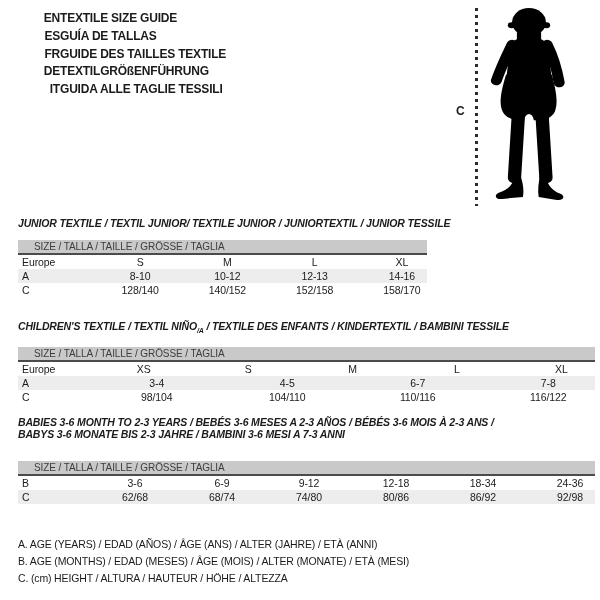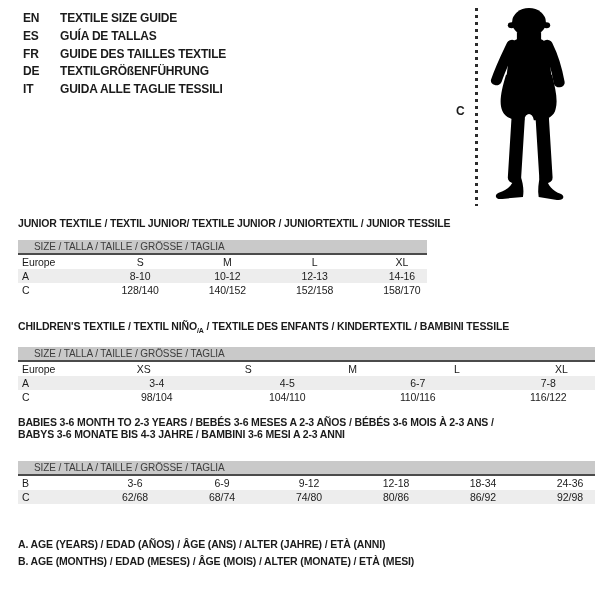--- a/index.html
+++ b/index.html
@@ -12,50 +12,50 @@
   .canvas{
     position:relative;
     width:600px;height:600px;
     background:#fff;
     font-family:"Liberation Sans","DejaVu Sans",sans-serif;
     color:var(--text);
     overflow:hidden;
   }
 
   
-  .langs{position:absolute;left:23px;top:10px;font-weight:bold;font-size:12px;line-height:17.8px;letter-spacing:-0.2px;}
+  .langs{position:absolute;left:23px;top:10px;font-weight:bold;font-size:12px;line-height:17.8px;letter-spacing:-0.2px;text-align:right;}
   .lang-row{display:flex;white-space:nowrap;}
   .lang-code{width:37px;}
 
   
   .figure{position:absolute;left:450px;top:4px;width:148px;height:206px;}
   .c-label{position:absolute;left:6px;top:100px;font-weight:bold;font-size:12px;}
   .dotted-line{
     position:absolute;left:25px;top:4px;width:3px;height:198px;
     background:repeating-linear-gradient(to bottom,#2b2b2b 0 3px,transparent 3px 7px);
   }
   .baby{position:absolute;left:33px;top:2px;width:92px;height:202px;}
 
   
-  .tbl-title{position:absolute;left:18px;font-weight:bold;font-size:10.5px;letter-spacing:-0.15px;white-space:nowrap;color:var(--text);}
+  .tbl-title{position:absolute;left:18px;font-weight:bold;font-size:10.5px;letter-spacing:-0.15px;white-space:nowrap;color:var(--text);font-style:italic;}
   .tbl-title .subscript{font-size:7px;vertical-align:sub;}
   .tblbox{position:absolute;left:18px;}
   .bar{
     height:13px;line-height:13px;background:var(--bar);
     border-bottom:2px solid var(--barline);
     color:#3d3d3d;font-size:10px;padding-left:16px;letter-spacing:-0.1px;
     white-space:nowrap;overflow:hidden;
   }
   .trow{display:flex;height:14px;line-height:15px;font-size:10.5px;letter-spacing:-0.1px;gap:37px;}
   .trow.shaded{background:var(--stripe);}
   .tlabel{width:var(--labelw,60px);padding-left:4px;box-sizing:border-box;}
   .tcell{flex:1;text-align:center;}
 
   
-  .notes{position:absolute;left:18px;top:536px;font-weight:bold;font-size:10.5px;line-height:17px;letter-spacing:-0.15px;white-space:nowrap;}
+  .notes{position:absolute;left:18px;top:536px;font-weight:normal;font-size:10.5px;line-height:17px;letter-spacing:-0.15px;white-space:nowrap;}
 </style>
 </head>
 <body>
 
 <div class="canvas">
 
   <div class="langs">
     <div class="lang-row">
       <span class="lang-code">EN</span>
       <span class="lang-title">TEXTILE SIZE GUIDE</span>
@@ -153,21 +153,21 @@
           <span class="tcell">98/104</span>
           <span class="tcell">104/110</span>
           <span class="tcell">110/116</span>
           <span class="tcell">116/122</span>
         </div>
       </div>
   </div>
 
   <div class="tbl-title" style="top:416px">
     <div>BABIES 3-6 MONTH TO 2-3 YEARS / BEBÉS 3-6 MESES A 2-3 AÑOS / BÉBÉS 3-6 MOIS À 2-3 ANS /</div>
-    <div>BABYS 3-6 MONATE BIS 4-3 JAHRE / BAMBINI 3-6 MESI A 2-3 ANNI</div>
+    <div>BABYS 3-6 MONATE BIS 2-3 JAHRE / BAMBINI 3-6 MESI A 7-3 ANNI</div>
   </div>
   <div class="tblbox" style="top:461px;width:577px;--labelw:55px">
     <div class="bar">SIZE / TALLA / TAILLE / GRÖSSE / TAGLIA</div>
     <div>
         <div class="trow">
           <span class="tlabel">B</span>
           <span class="tcell">3-6</span>
           <span class="tcell">6-9</span>
           <span class="tcell">9-12</span>
           <span class="tcell">12-18</span>
@@ -182,15 +182,16 @@
           <span class="tcell">80/86</span>
           <span class="tcell">86/92</span>
           <span class="tcell">92/98</span>
         </div>
       </div>
   </div>
 
   <div class="notes">
     <div>A. AGE (YEARS) / EDAD (AÑOS) / ÂGE (ANS) / ALTER (JAHRE) / ETÀ (ANNI)</div>
     <div>B. AGE (MONTHS) / EDAD (MESES) / ÂGE (MOIS) / ALTER (MONATE) / ETÀ (MESI)</div>
+    <div>C. (cm) HEIGHT / ALTURA / HAUTEUR / HÖHE / ALTEZZA</div>
   </div>
 
 </div>
 
 </body></html>

